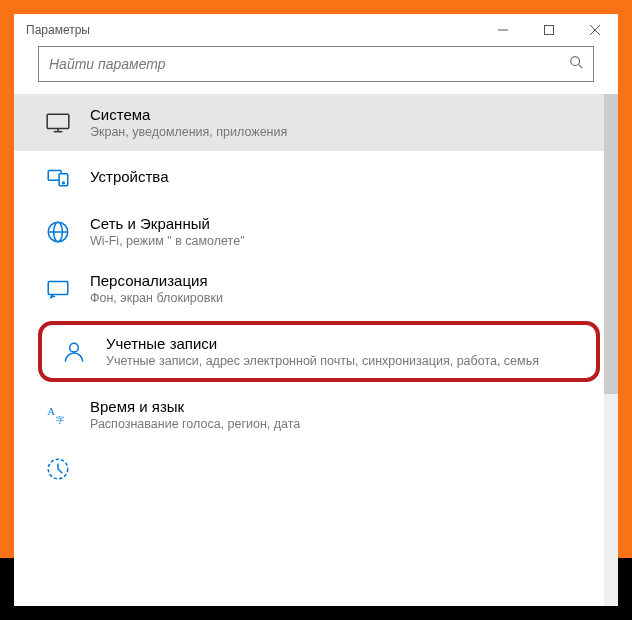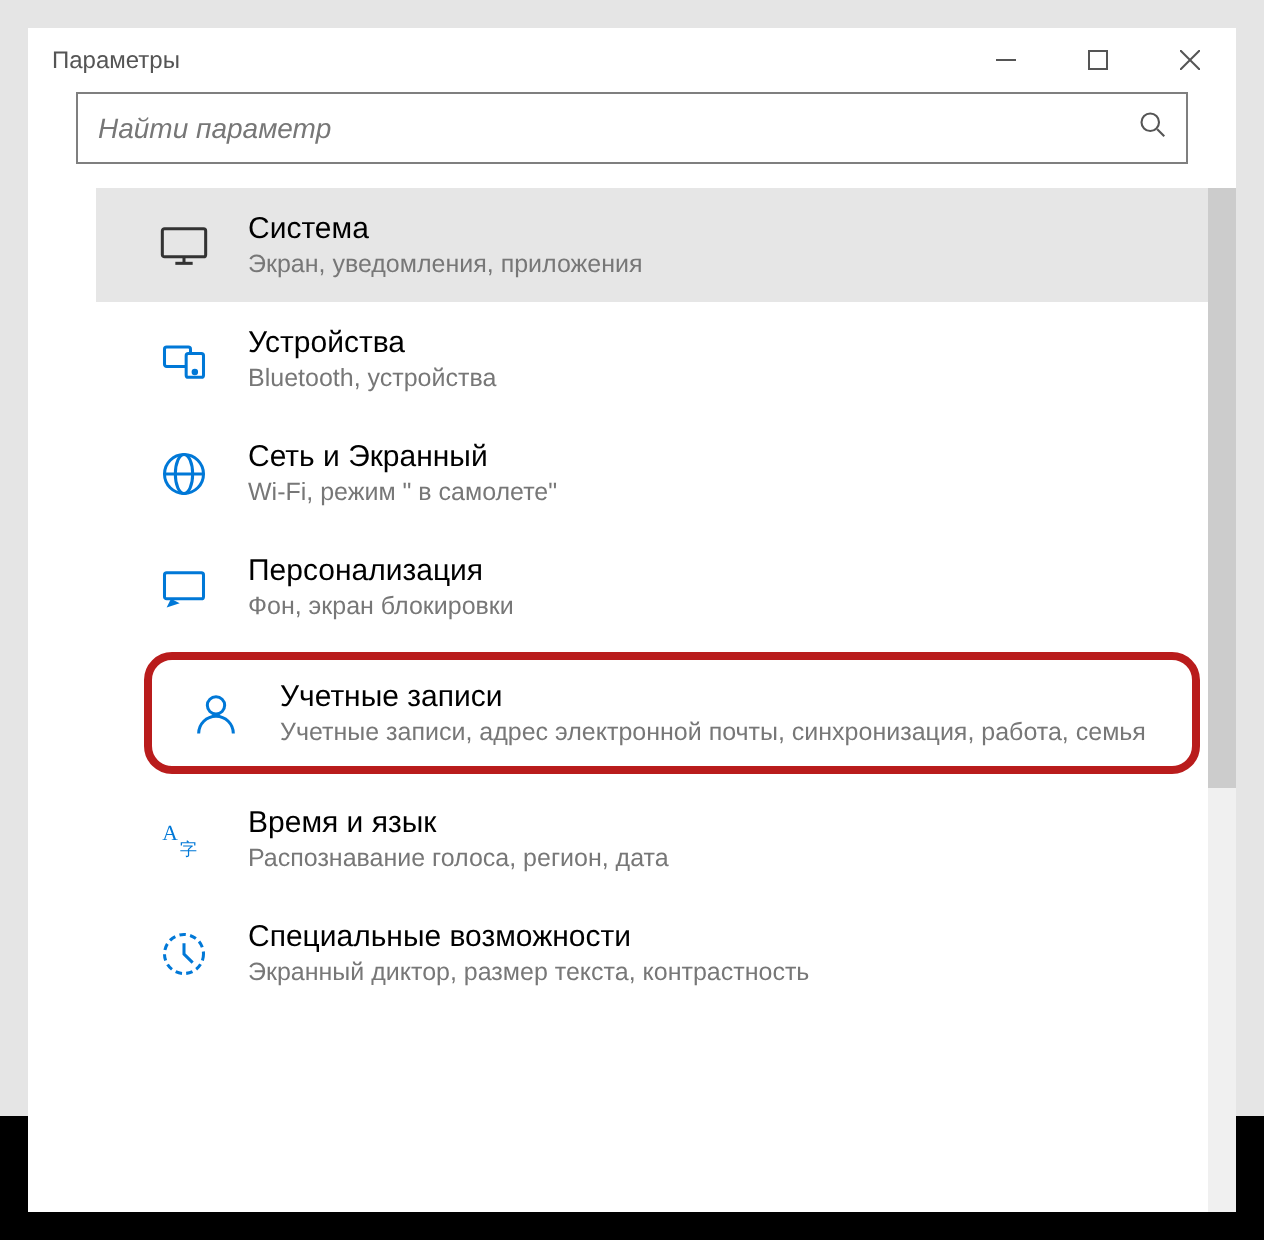--- a/index.html
+++ b/index.html
@@ -4,21 +4,21 @@
   <style>
     * { margin: 0; padding: 0; box-sizing: border-box; }
     body {
       font-family: "Segoe UI", Tahoma, sans-serif;
       background: #000;
       width: 632px;
       height: 620px;
       overflow: hidden;
     }
     .outer-frame {
-      background: #e5e5e5;
+      background: #f97316;
       padding: 14px;
       width: 632px;
       height: 558px;
     }
     .window {
       background: #fff;
       width: 604px;
       height: 592px;
       display: flex;
       flex-direction: column;
@@ -81,21 +81,20 @@
       background: #f0f0f0;
     }
     .scrollbar-thumb {
       position: absolute;
       top: 0;
       width: 14px;
       height: 300px;
       background: #ccc;
     }
     .settings-list {
-      margin-left: 34px;
     }
     .setting-item {
       display: flex;
       align-items: center;
       padding: 12px 20px 12px 30px;
       gap: 18px;
       cursor: pointer;
       position: relative;
     }
     .setting-item.selected {
@@ -189,21 +188,20 @@
         <div class="setting-item">
           <span class="setting-icon">
             <svg width="26" height="26" viewBox="0 0 24 24" fill="none" stroke="currentColor" stroke-width="1.4">
               <rect x="3" y="6" width="12" height="9" rx="1"></rect>
                 <rect x="13" y="9" width="8" height="11" rx="1" fill="#fff"></rect>
               <circle cx="17" cy="17.5" r="0.8" fill="currentColor"></circle>
             </svg>
           </span>
           <div class="setting-text">
             <div class="setting-title">Устройства</div>
-            <div class="setting-desc">Bluetooth, устройства</div>
           </div>
         </div>
 
         <div class="setting-item">
           <span class="setting-icon">
             <svg width="26" height="26" viewBox="0 0 24 24" fill="none" stroke="currentColor" stroke-width="1.4">
               <circle cx="12" cy="12" r="9"></circle>
                 <ellipse cx="12" cy="12" rx="4" ry="9"></ellipse>
                 <line x1="3" y1="12" x2="21" y2="12"></line>
             </svg>
@@ -255,24 +253,20 @@
           </div>
         </div>
 
         <div class="setting-item">
           <span class="setting-icon">
             <svg width="26" height="26" viewBox="0 0 24 24" fill="none" stroke="currentColor" stroke-width="1.4" stroke-dasharray="3 2">
               <circle cx="12" cy="12" r="9"></circle>
                 <path d="M12 7 L12 12 L16 16" stroke-dasharray="0"></path>
             </svg>
           </span>
-          <div class="setting-text">
-            <div class="setting-title">Специальные возможности</div>
-            <div class="setting-desc">Экранный диктор, размер текста, контрастность</div>
-          </div>
         </div>
 
       </div>
 
       <div class="scrollbar">
         <div class="scrollbar-thumb"></div>
       </div>
     </div>
   </div>
 </div>

